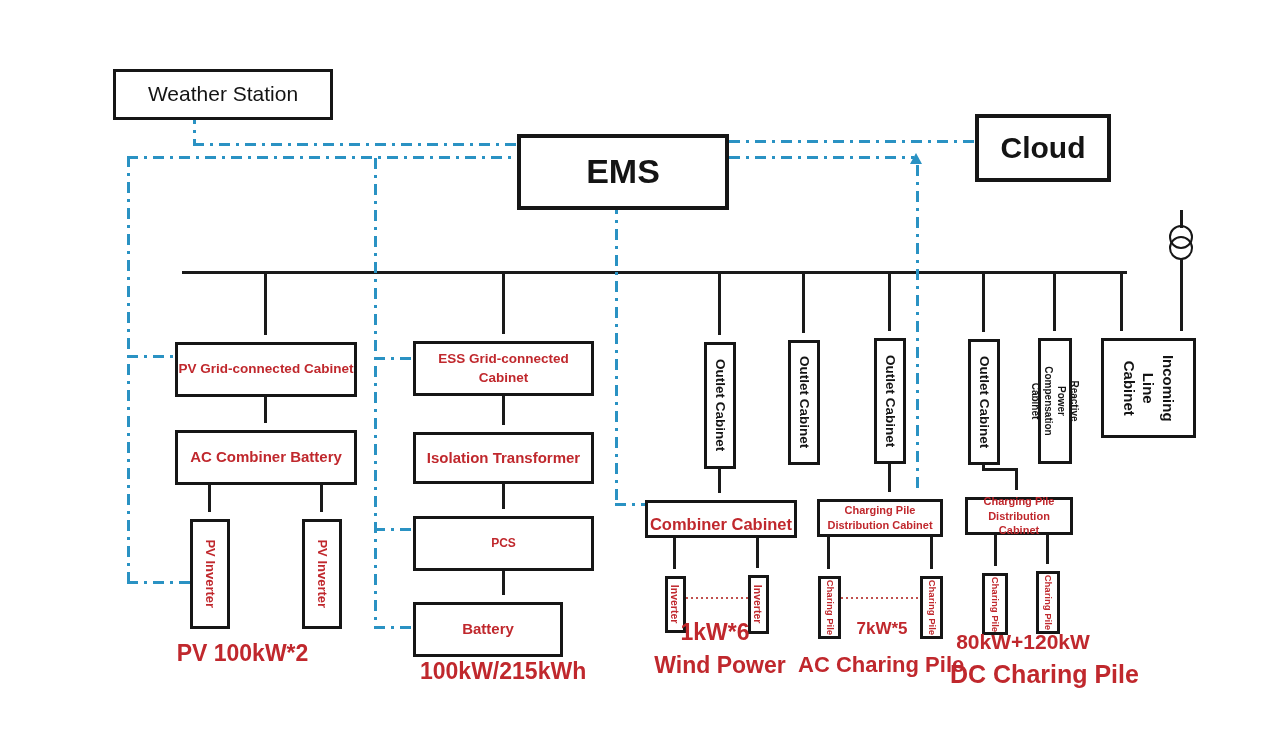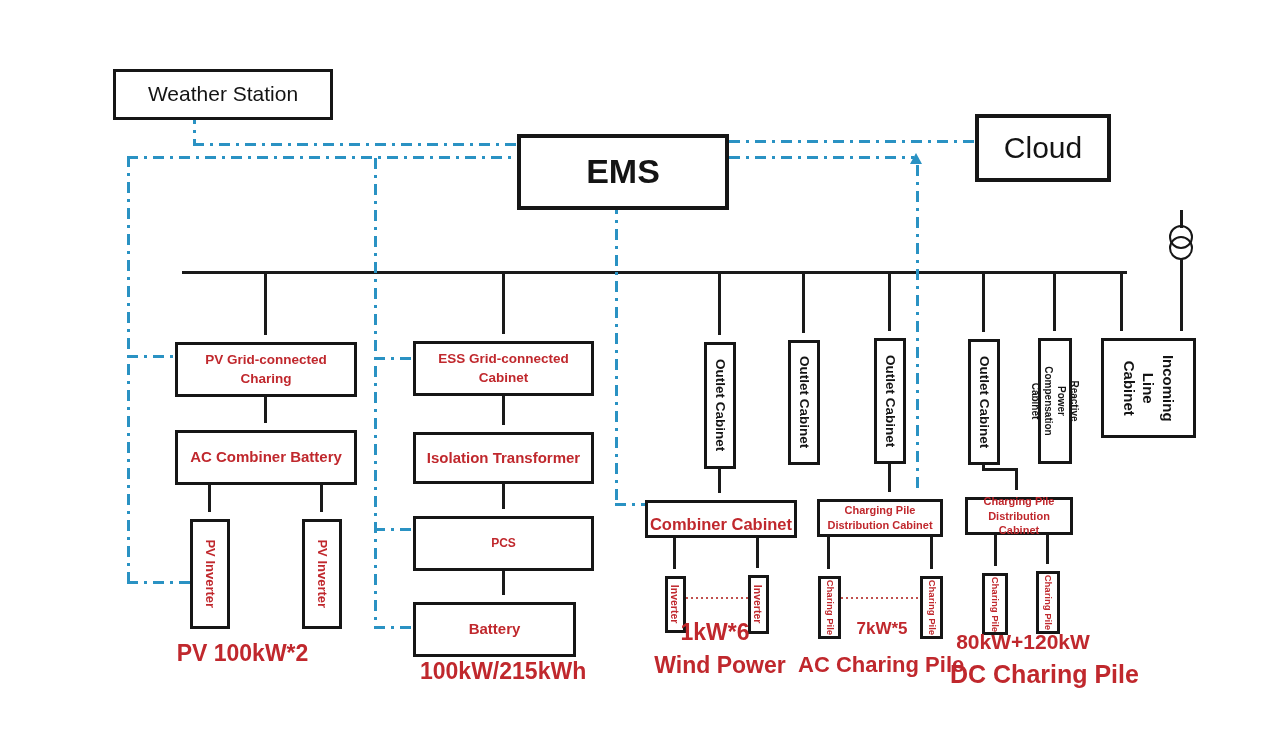--- a/index.html
+++ b/index.html
@@ -99,47 +99,47 @@
   <div class="hr" style="left:841px;top:597px;width:80px;"></div>
 
   <div class="box" style="left:113px;top:62px;width:220px;height:51px;font-size:21px;color:#141414;">
     <span>Weather Station</span>
   </div>
 
   <div class="box thick" style="left:517px;top:127px;width:212px;height:76px;font-size:34px;font-weight:bold;color:#141414;">
     <span>EMS</span>
   </div>
 
-  <div class="box thick" style="left:975px;top:107px;width:136px;height:68px;font-size:30px;font-weight:normal;color:#141414;">
+  <div class="box thick" style="left:975px;top:107px;width:136px;height:68px;font-size:30px;font-weight:bold;color:#141414;">
     <span>Cloud</span>
   </div>
 
   <div class="box red" style="left:175px;top:335px;width:182px;height:55px;font-size:13.5px;">
-    <span>PV Grid-connected Charing</span>
+    <span>PV Grid-connected Cabinet</span>
   </div>
   <div class="box red" style="left:175px;top:423px;width:182px;height:55px;font-size:15px;">
     <span>AC Combiner Battery</span>
   </div>
   <div class="box red vtext" style="left:190px;top:512px;width:40px;height:110px;font-size:13px;">
     <span>PV Inverter</span>
   </div>
   <div class="box red vtext" style="left:302px;top:512px;width:40px;height:110px;font-size:13px;">
     <span>PV Inverter</span>
   </div>
 
   <div class="box red" style="left:413px;top:334px;width:181px;height:55px;font-size:13.5px;">
     <span>ESS Grid-connected Cabinet</span>
   </div>
   <div class="box red" style="left:413px;top:425px;width:181px;height:52px;font-size:15px;">
     <span>Isolation Transformer</span>
   </div>
   <div class="box red" style="left:413px;top:509px;width:181px;height:55px;font-size:12px;">
     <span>PCS</span>
   </div>
-  <div class="box red" style="left:413px;top:595px;width:163px;height:55px;font-size:15px;">
+  <div class="box red" style="left:413px;top:595px;width:150px;height:55px;font-size:15px;">
     <span>Battery</span>
   </div>
 
   <div class="box blk vtext" style="left:704px;top:335px;width:32px;height:127px;font-size:13.5px;">
     <span>Outlet Cabinet</span>
   </div>
   <div class="box blk vtext" style="left:788px;top:333px;width:32px;height:125px;font-size:13.5px;">
     <span>Outlet Cabinet</span>
   </div>
   <div class="box blk vtext" style="left:874px;top:331px;width:32px;height:126px;font-size:13.5px;">

